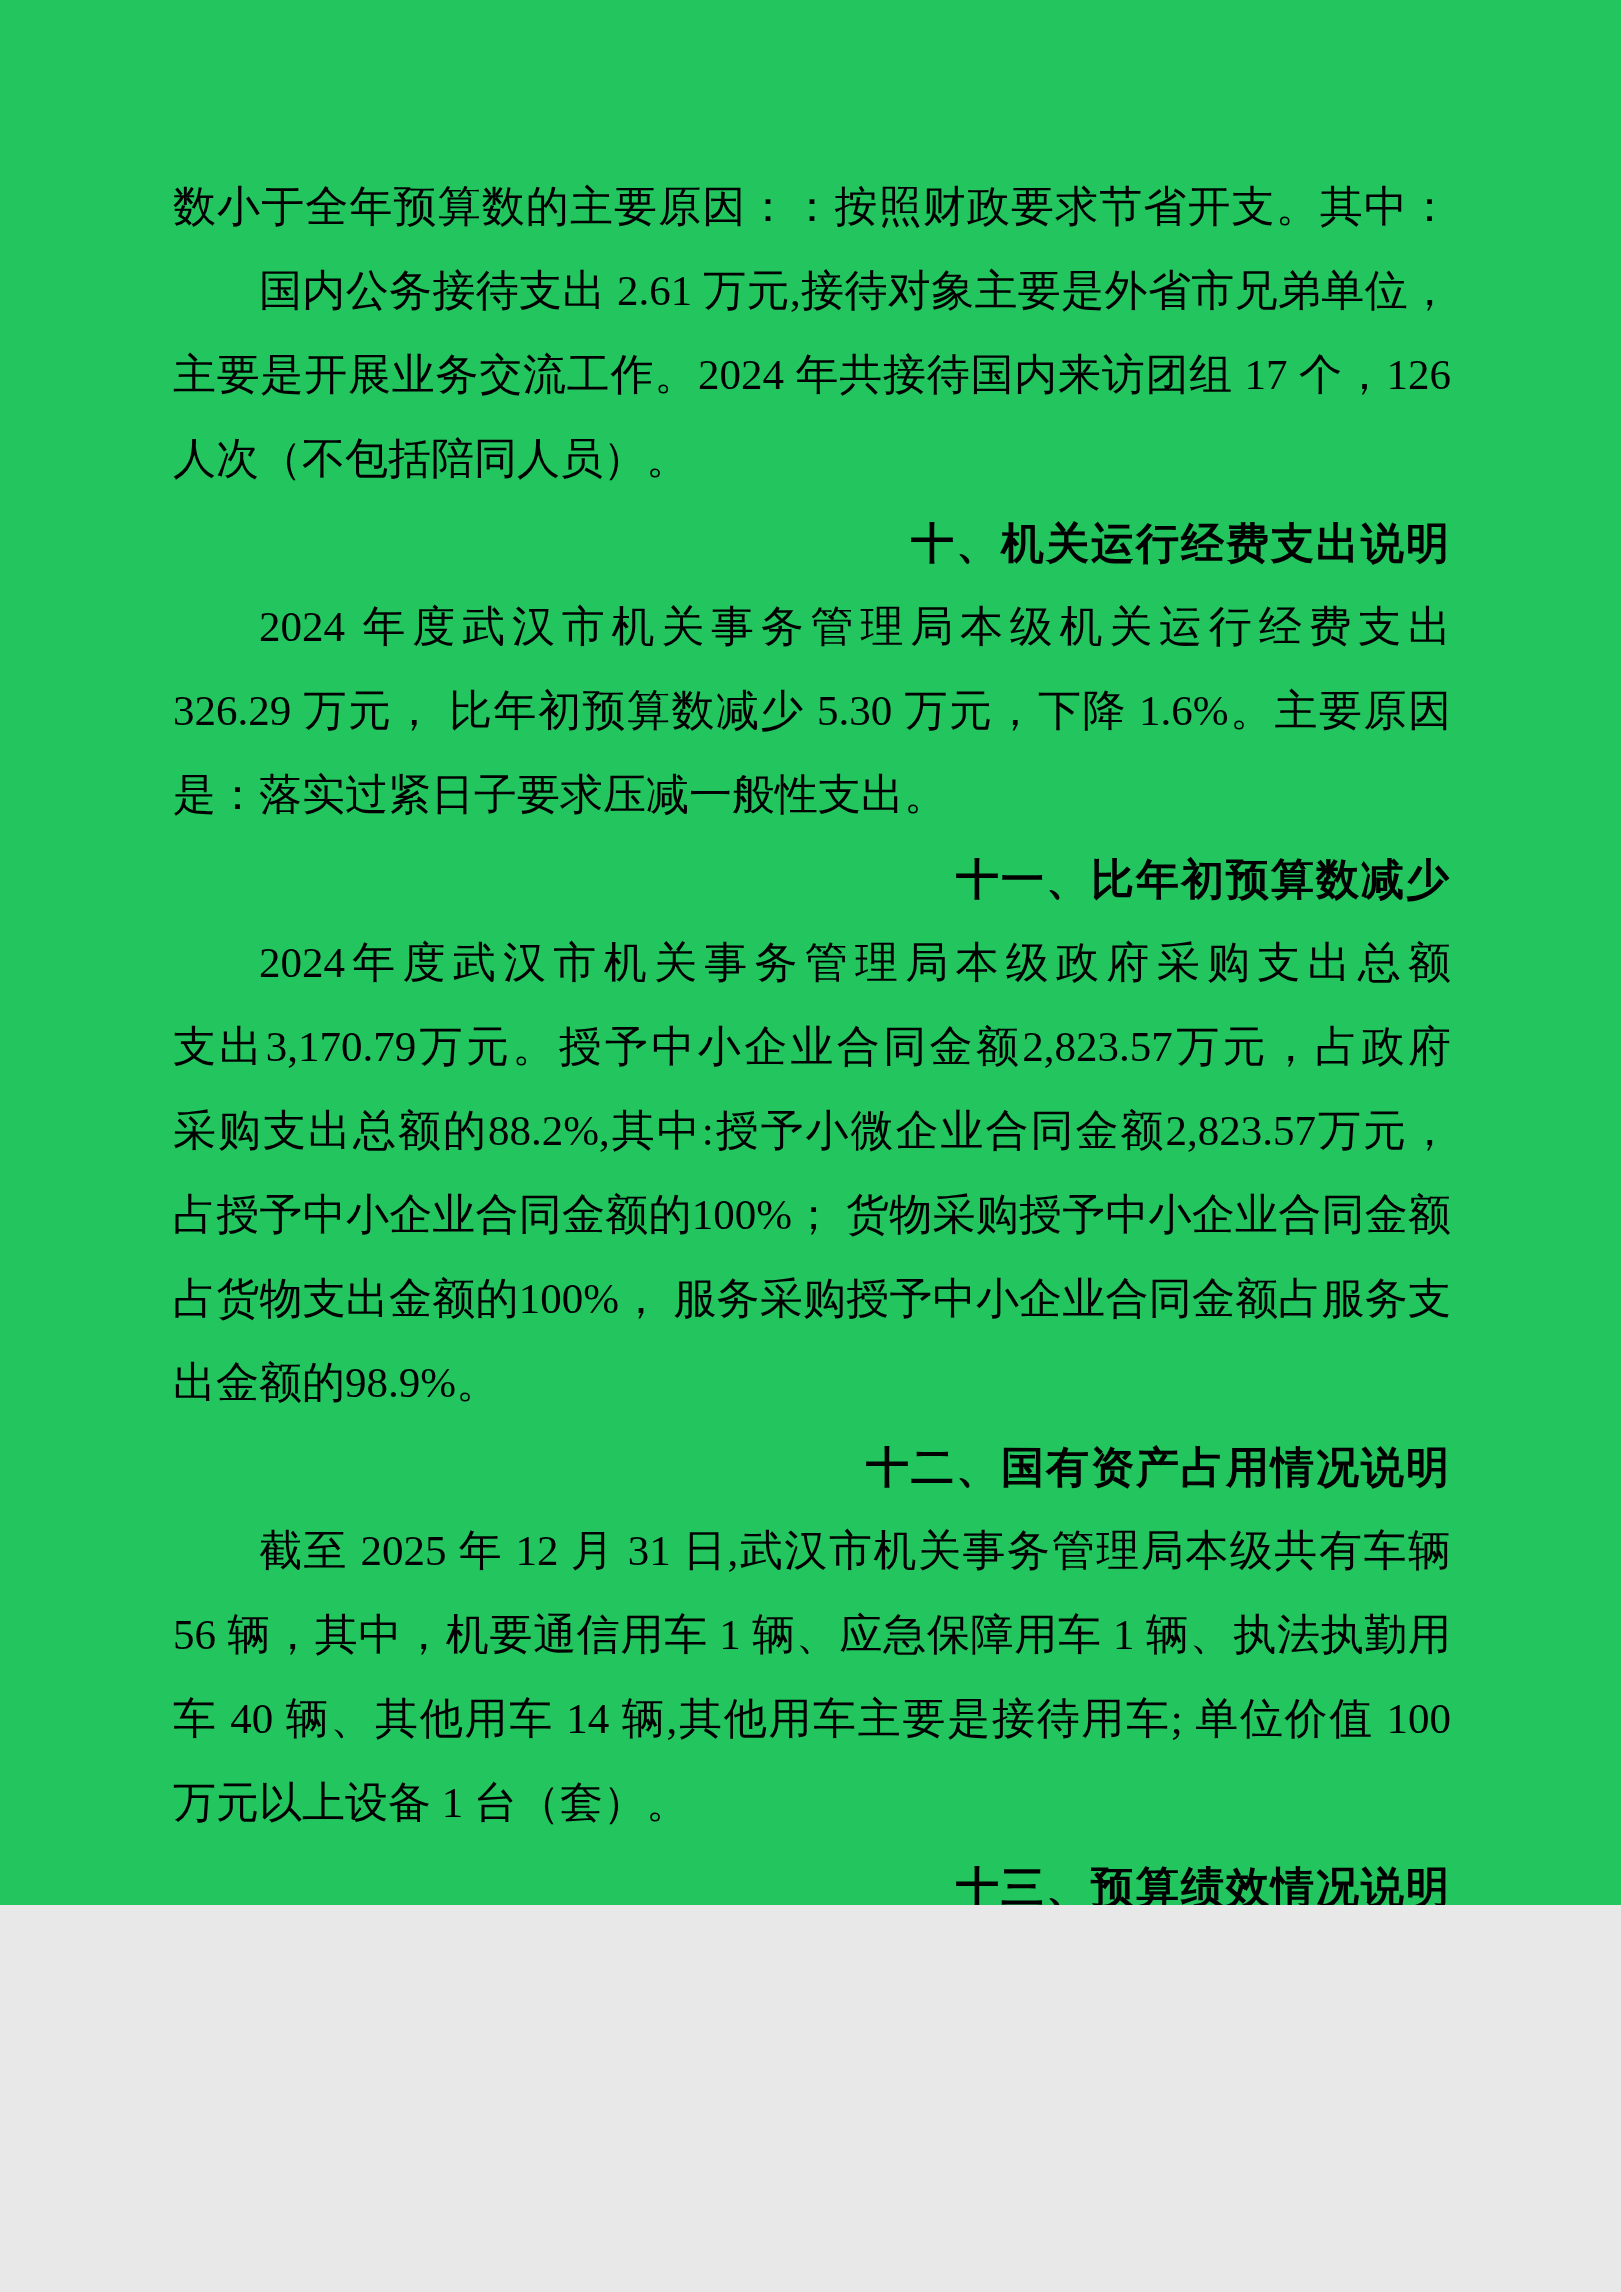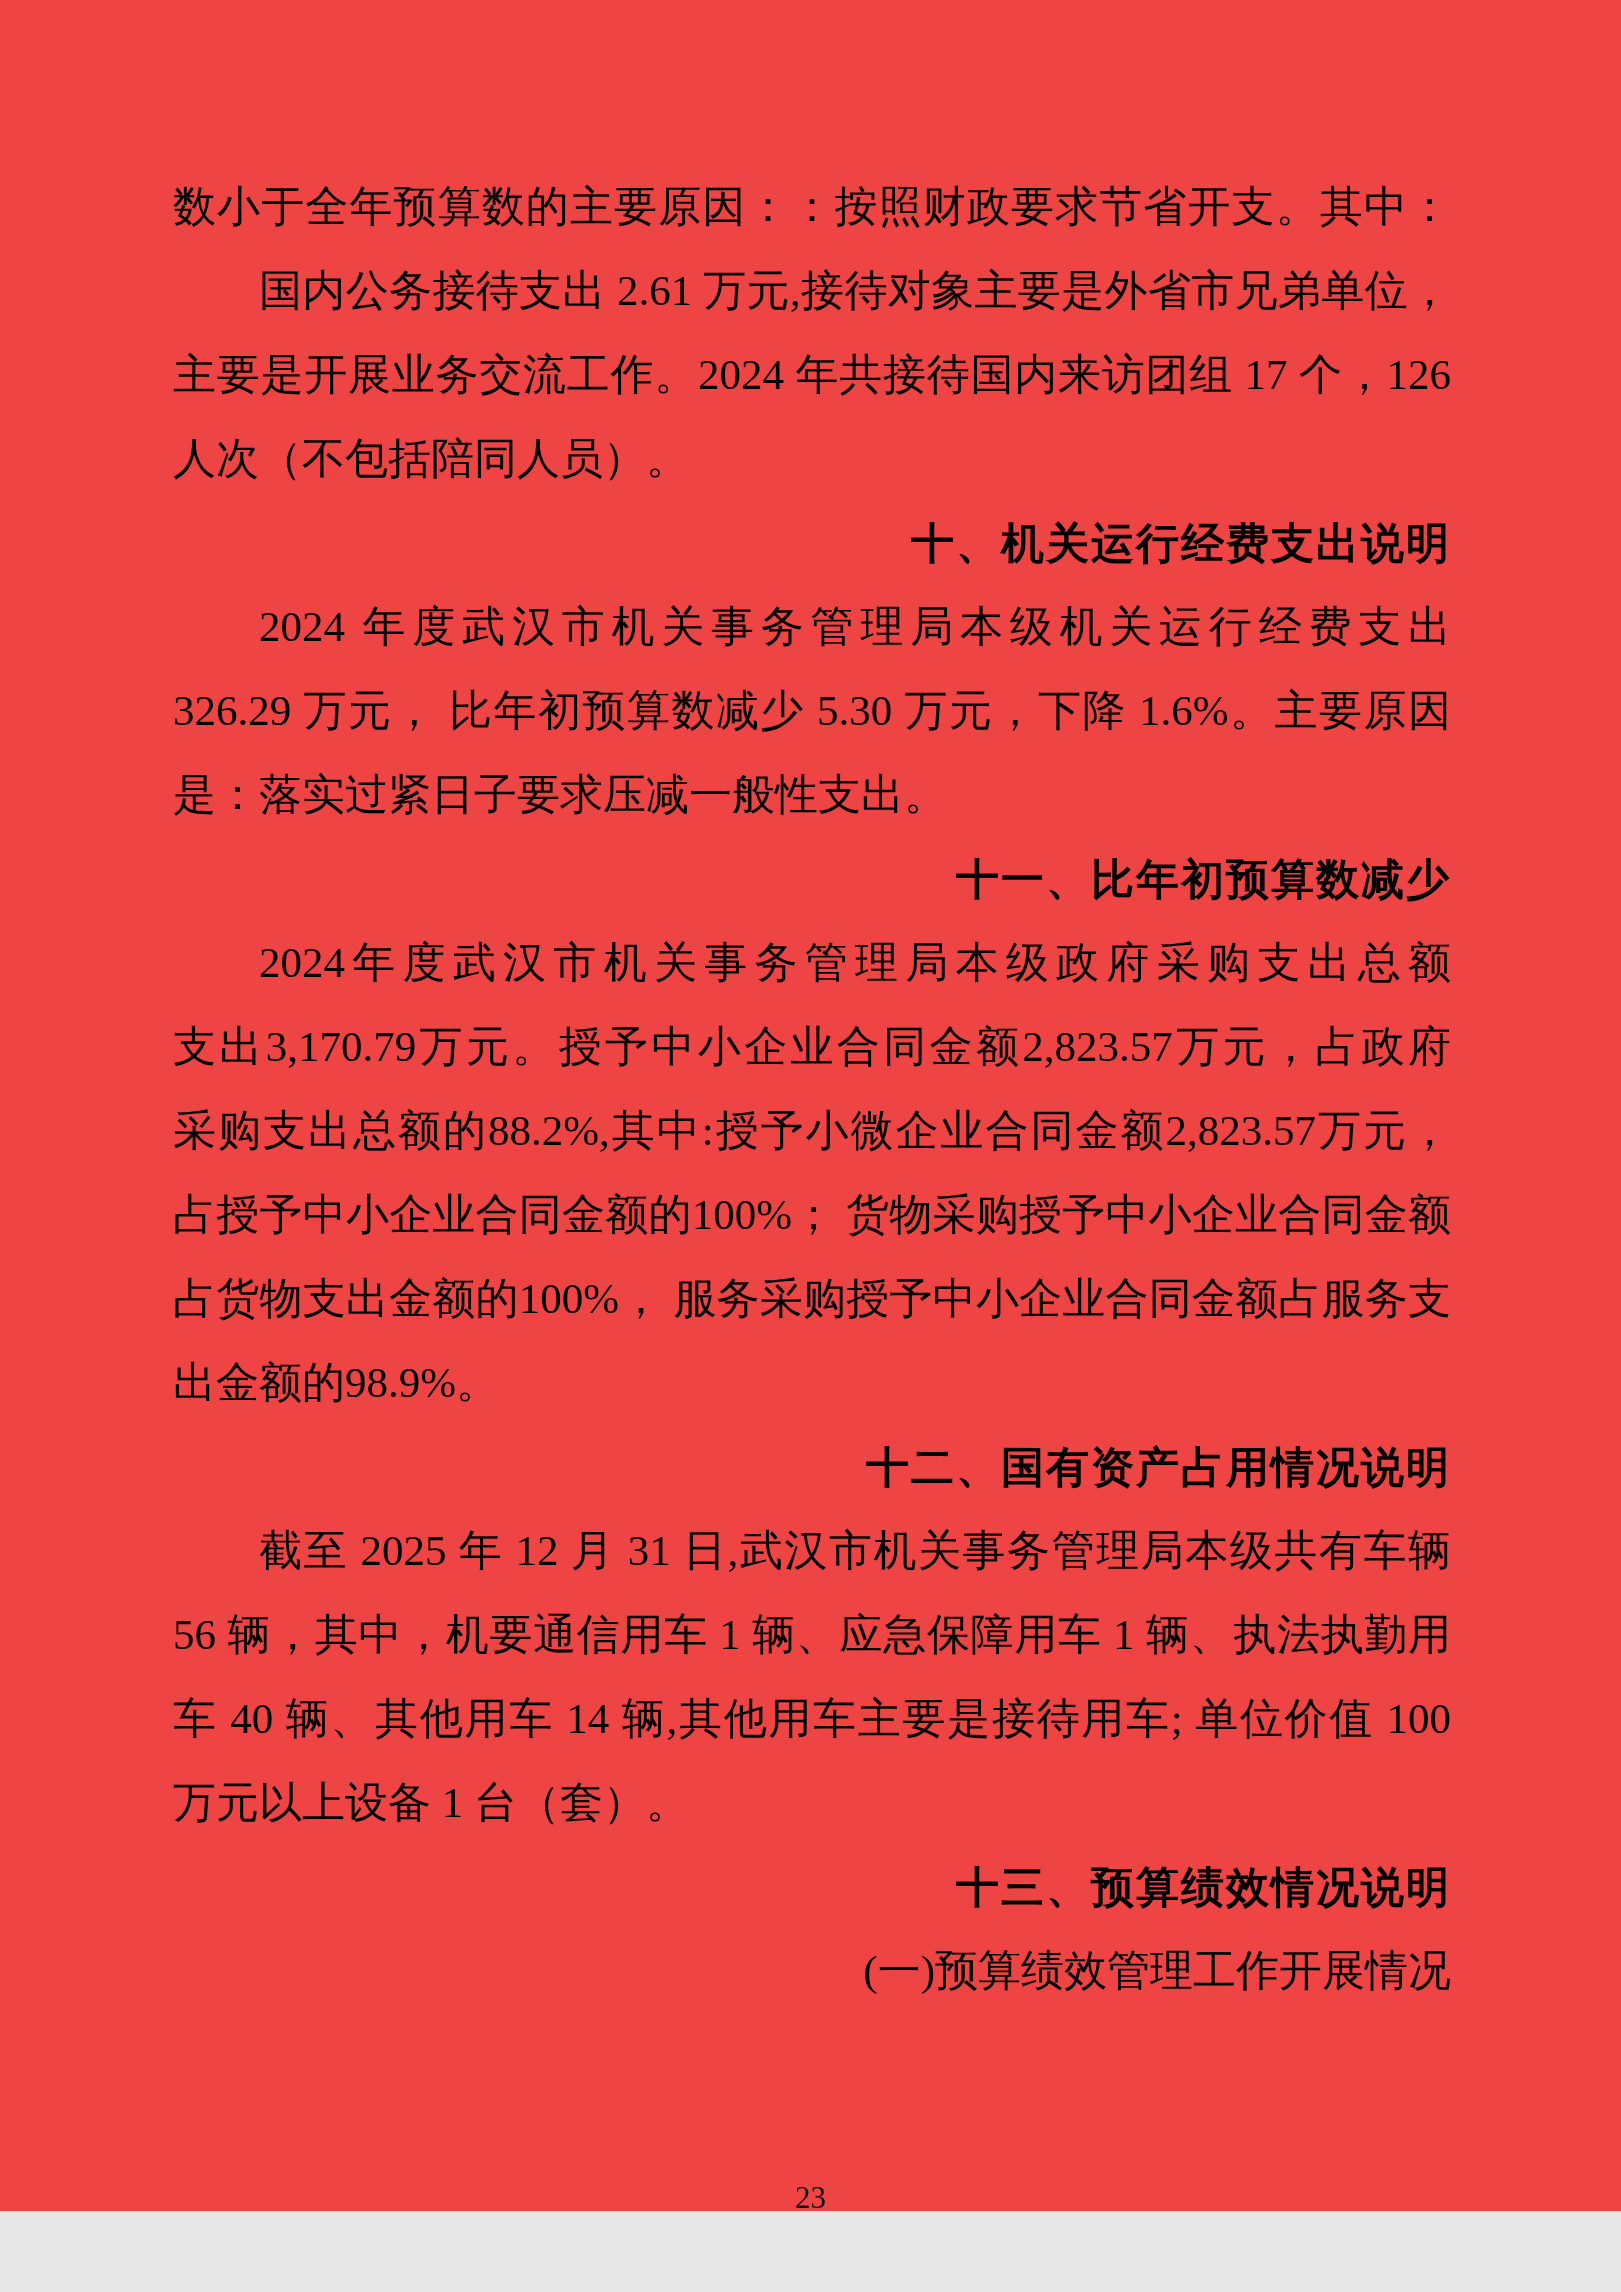--- a/index.html
+++ b/index.html
@@ -1,22 +1,22 @@
 <!DOCTYPE html>
 <html><head>
 <meta charset="utf-8">
 <style>
   * { margin: 0; padding: 0; box-sizing: border-box; }
   html, body { background: #e8e8e8; }
   .page {
     position: relative;
     width: 1621px;
-    height: 2211px;
+    height: 1905px;
     margin: 0 auto;
-    background: #ef4444;
+    background: #22c55e;
     overflow: hidden;
     font-family: "Liberation Serif", "DejaVu Serif", serif;
     color: #000000;
   }
   .content {
     position: absolute;
     top: 165px;
     left: 173px;
     width: 1278px;
   }

